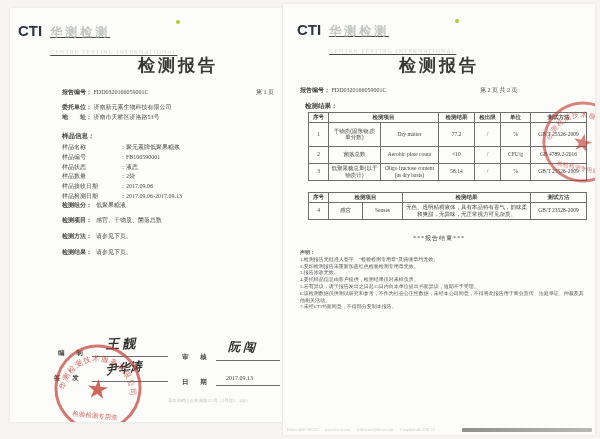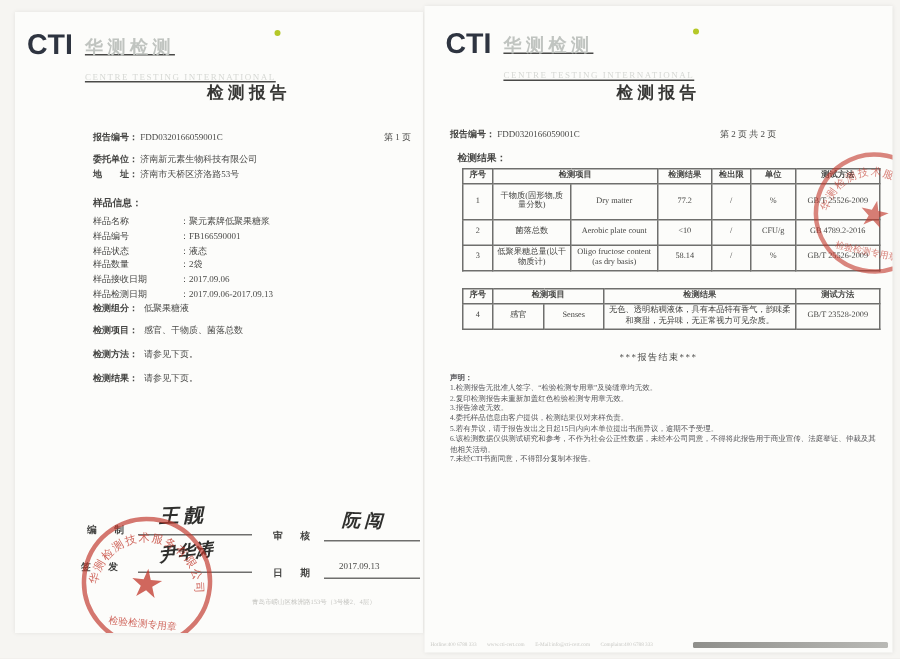--- a/index.html
+++ b/index.html
@@ -5,27 +5,27 @@
   html,body{margin:0;padding:0;background:#eceae6;}
   .canvas{position:relative;width:600px;height:439px;background:#f6f5f2;overflow:hidden;
           font-family:"Liberation Serif","DejaVu Serif",serif;color:#4a4a48;}
   .page{position:absolute;background:#fcfcfa;overflow:hidden;box-shadow:0 0 3px rgba(0,0,0,0.08);}
   #page1{left:10px;top:8px;width:272px;height:414px;}
   #page2{left:283px;top:4px;width:312px;height:431px;}
 
   
   .logo{position:absolute;display:flex;align-items:flex-start;}
   .cti{position:relative;font-family:"Liberation Sans","DejaVu Sans",sans-serif;
-       font-weight:800;font-size:19px;line-height:19px;color:#2e3440;letter-spacing:0;}
+       font-weight:800;font-size:15px;line-height:19px;color:#2e3440;letter-spacing:0;}
   .cti-dot{position:absolute;top:-1px;right:-3px;width:4px;height:4px;border-radius:50%;background:#b5c827;}
   .logo-cn-wrap{margin-left:8px;margin-top:1px;text-decoration:underline;}
   .logo-cn{font-size:12px;line-height:12px;color:#c0c4c0;letter-spacing:3px;font-weight:bold;}
   .logo-sub{font-size:6px;color:#d7d9d5;letter-spacing:1px;transform:scale(0.55);transform-origin:left top;white-space:nowrap;}
 
-  .doc-title{position:absolute;font-size:11px;font-weight:bold;letter-spacing:3px;color:#373735;}
+  .doc-title{position:absolute;font-size:17px;font-weight:bold;letter-spacing:3px;color:#373735;}
   .line6{font-size:6px;line-height:8px;}
   .line65{font-size:6.5px;line-height:8px;}
   .lbl{font-weight:bold;color:#454543;}
   .abs{position:absolute;}
 
   .field-row{position:absolute;font-size:6px;white-space:nowrap;}
   .field-row .flabel{display:inline-block;width:58px;color:#454543;}
   .detail-row{position:absolute;font-size:6px;white-space:nowrap;}
   .detail-row .dlabel{font-weight:bold;color:#454543;margin-right:4px;}
 

